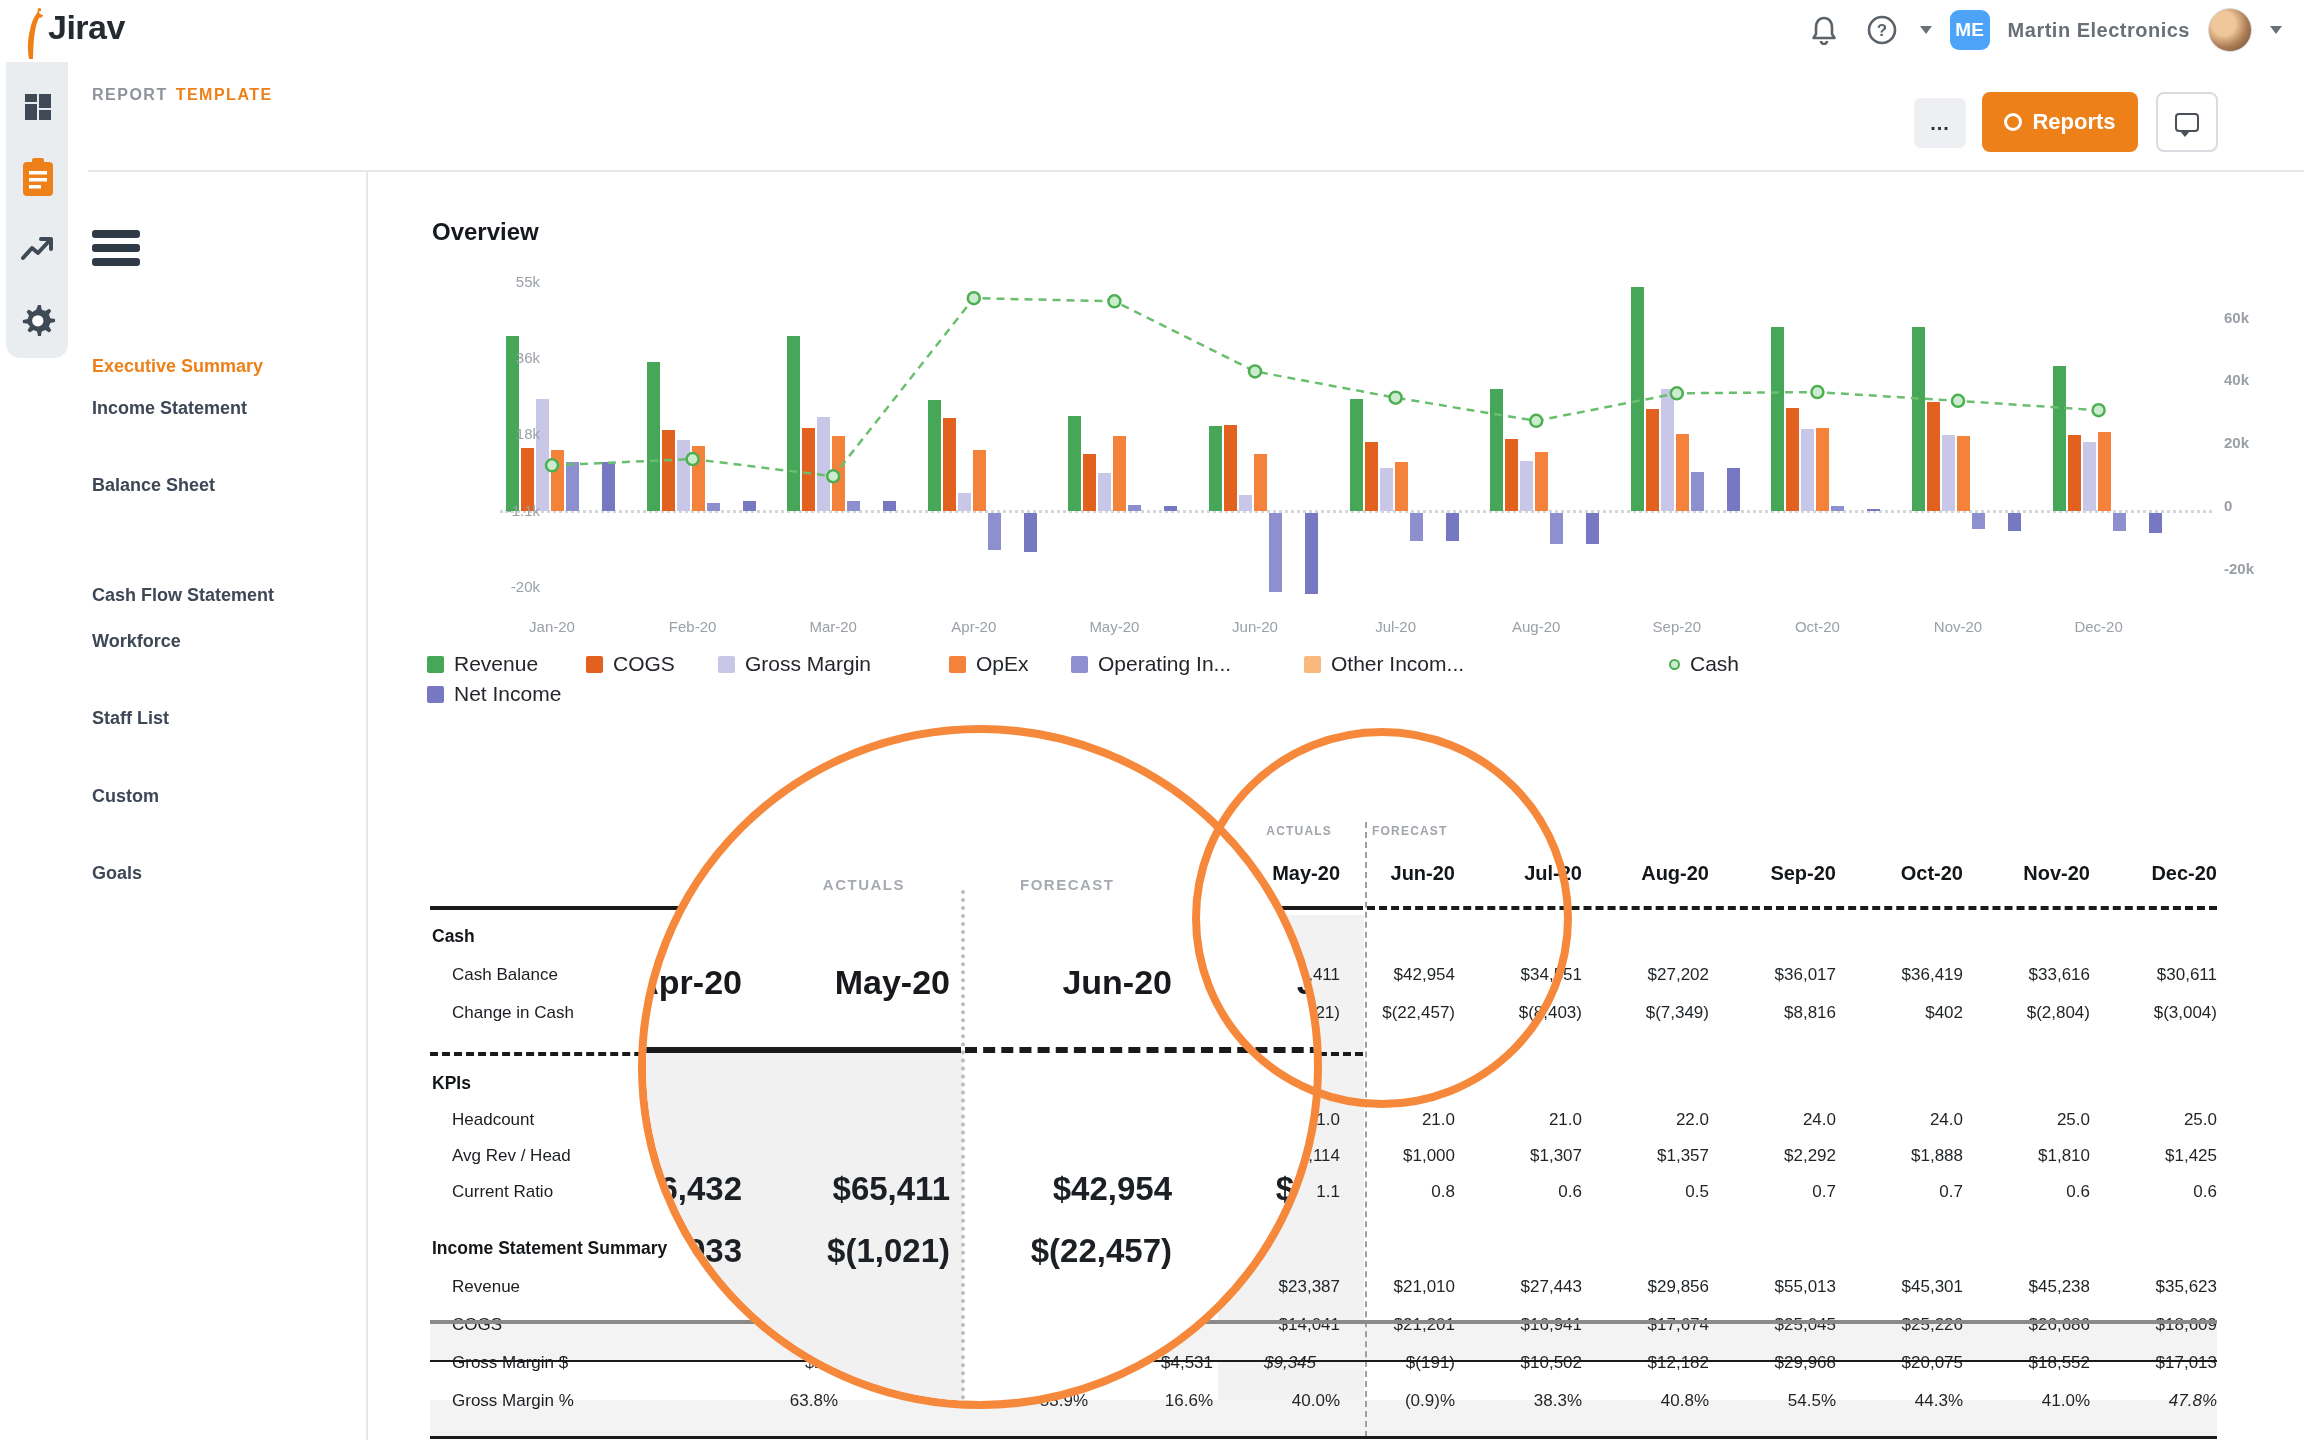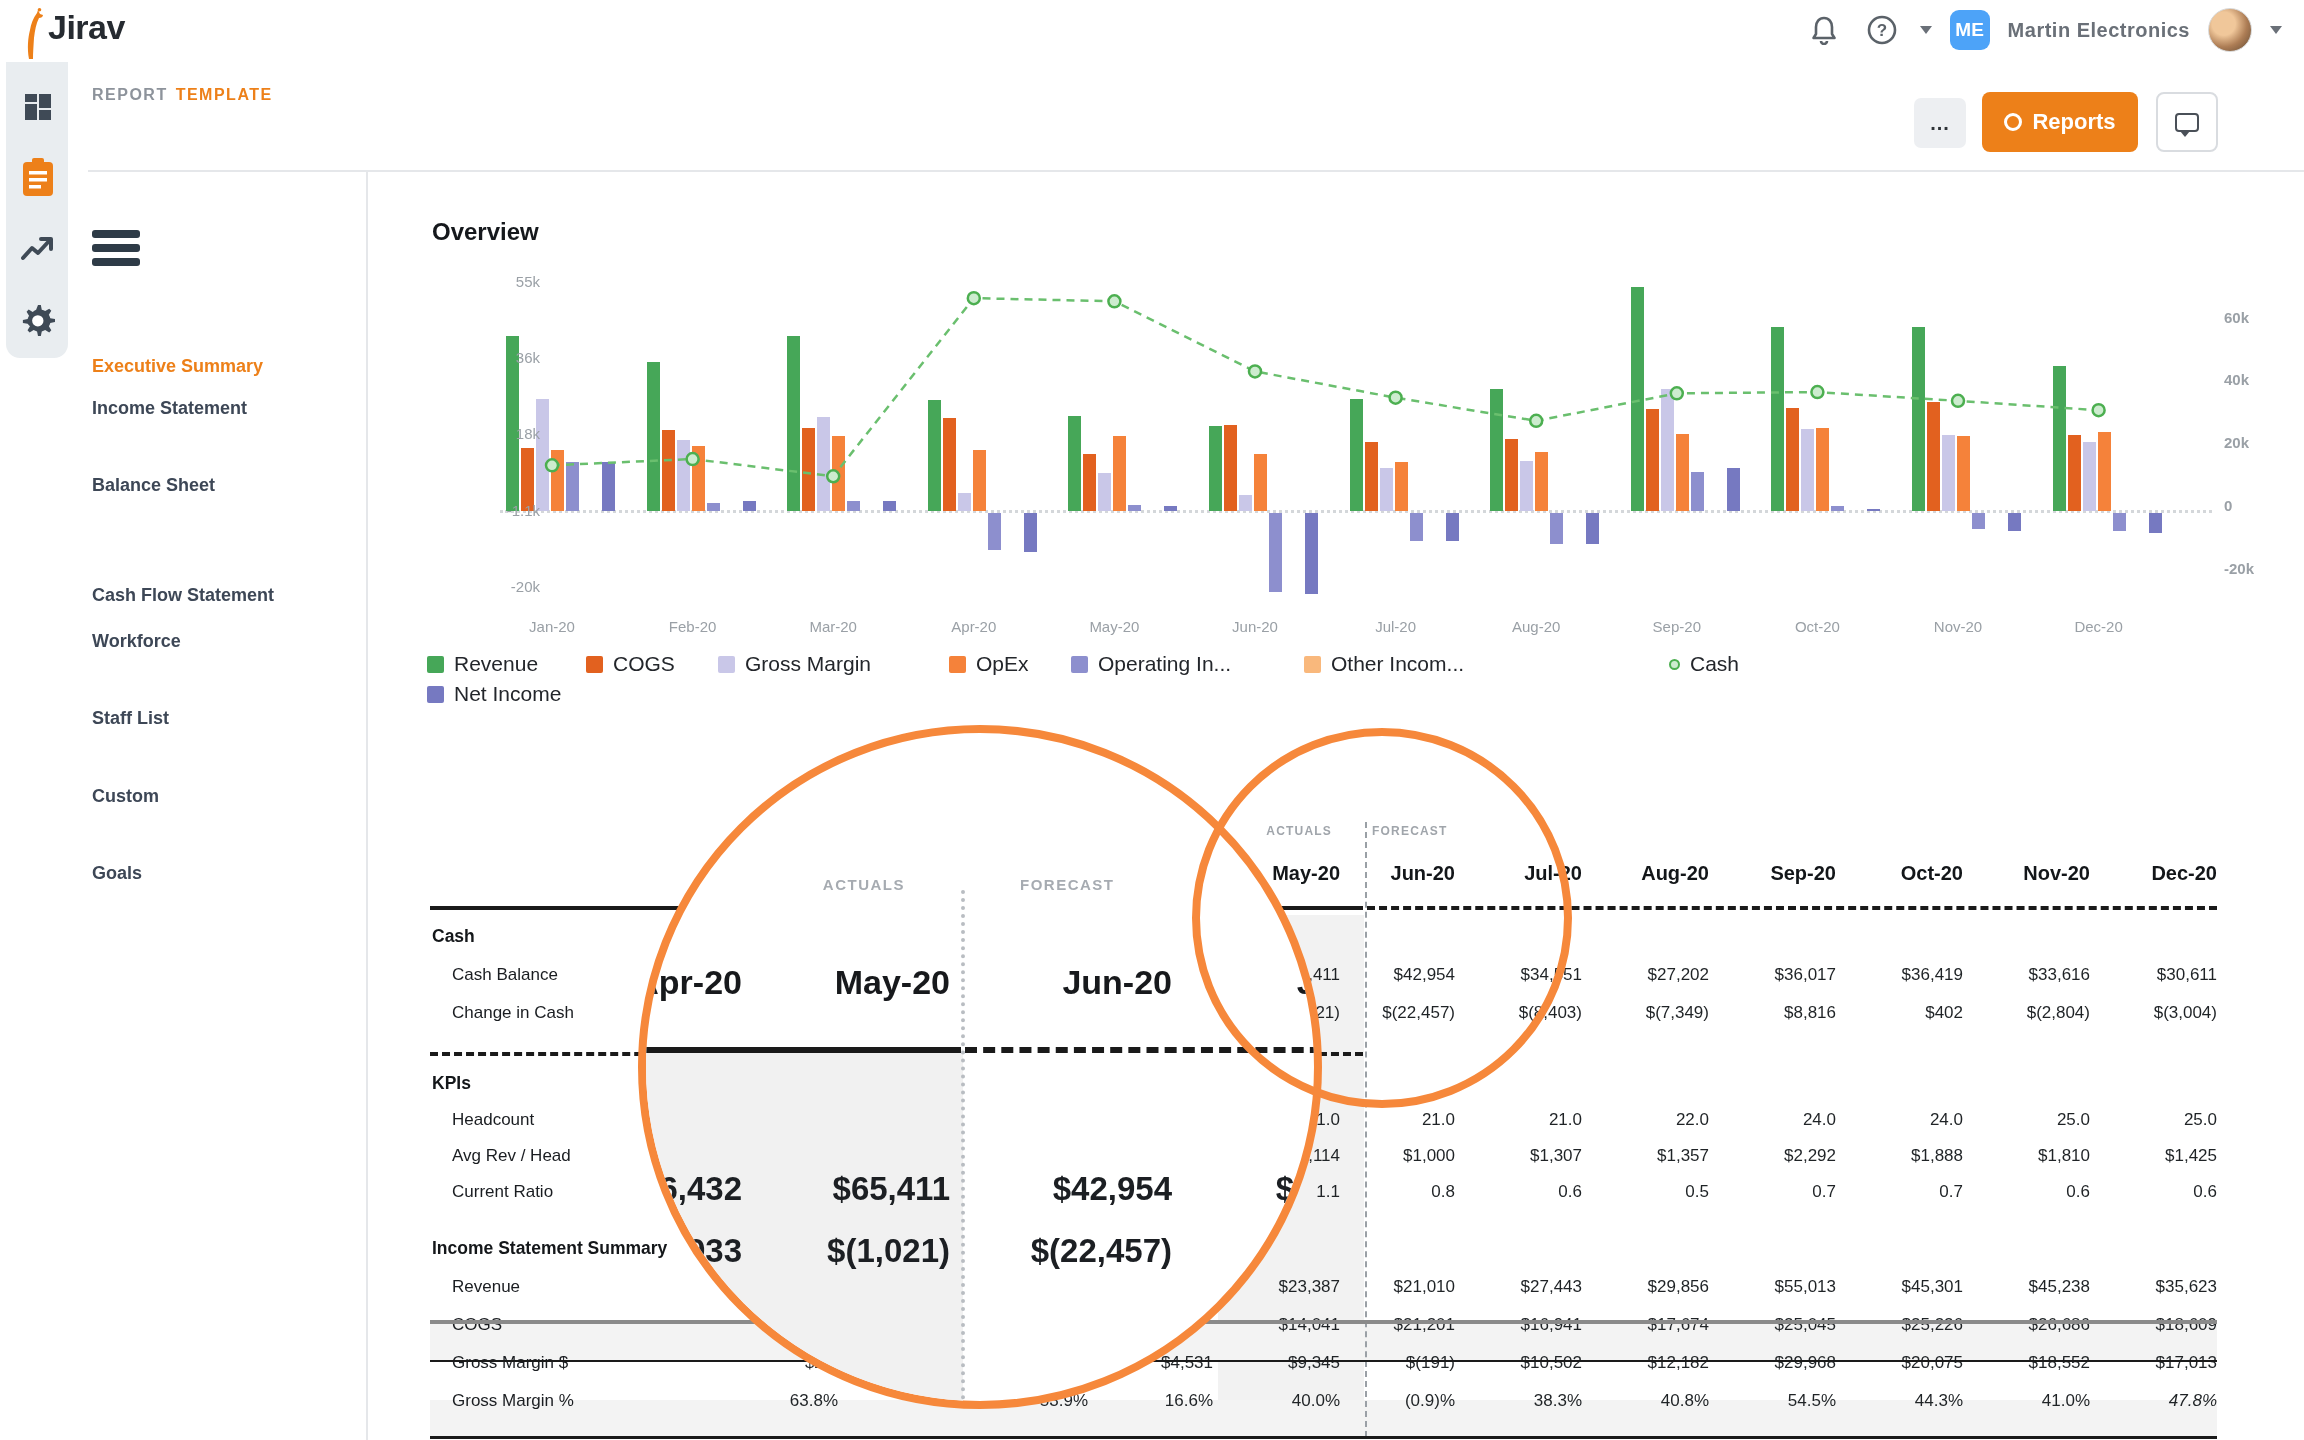--- a/index.html
+++ b/index.html
@@ -420,21 +420,21 @@
       <div class="tbl-cell" style="left: 1305px; top: 1315px;">$21,201</div>
       <div class="tbl-cell" style="left: 1432px; top: 1315px;">$16,941</div>
       <div class="tbl-cell" style="left: 1559px; top: 1315px;">$17,674</div>
       <div class="tbl-cell" style="left: 1686px; top: 1315px;">$25,045</div>
       <div class="tbl-cell" style="left: 1813px; top: 1315px;">$25,226</div>
       <div class="tbl-cell" style="left: 1940px; top: 1315px;">$26,686</div>
       <div class="tbl-cell" style="left: 2067px; top: 1315px;">$18,609</div>
       <div class="tbl-rowlabel" style="top: 1353px;">Gross Margin $</div>
       <div class="tbl-cell" style="left: 688px; top: 1353px;">$27,</div>
       <div class="tbl-cell" style="left: 1063px; top: 1353px;">$4,531</div>
-      <div class="tbl-cell" style="left: 1190px; top: 1353px;">$9,345</div>
+      <div class="tbl-cell" style="left: 1166px; top: 1353px; font-style: italic;">$9,345</div>
       <div class="tbl-cell" style="left: 1305px; top: 1353px;">$(191)</div>
       <div class="tbl-cell" style="left: 1432px; top: 1353px;">$10,502</div>
       <div class="tbl-cell" style="left: 1559px; top: 1353px;">$12,182</div>
       <div class="tbl-cell" style="left: 1686px; top: 1353px;">$29,968</div>
       <div class="tbl-cell" style="left: 1813px; top: 1353px;">$20,075</div>
       <div class="tbl-cell" style="left: 1940px; top: 1353px;">$18,552</div>
       <div class="tbl-cell" style="left: 2067px; top: 1353px;">$17,013</div>
       <div class="tbl-rowlabel" style="top: 1391px;">Gross Margin %</div>
       <div class="tbl-cell" style="left: 688px; top: 1391px;">63.8%</div>
       <div class="tbl-cell" style="left: 938px; top: 1391px;">53.9%</div>

